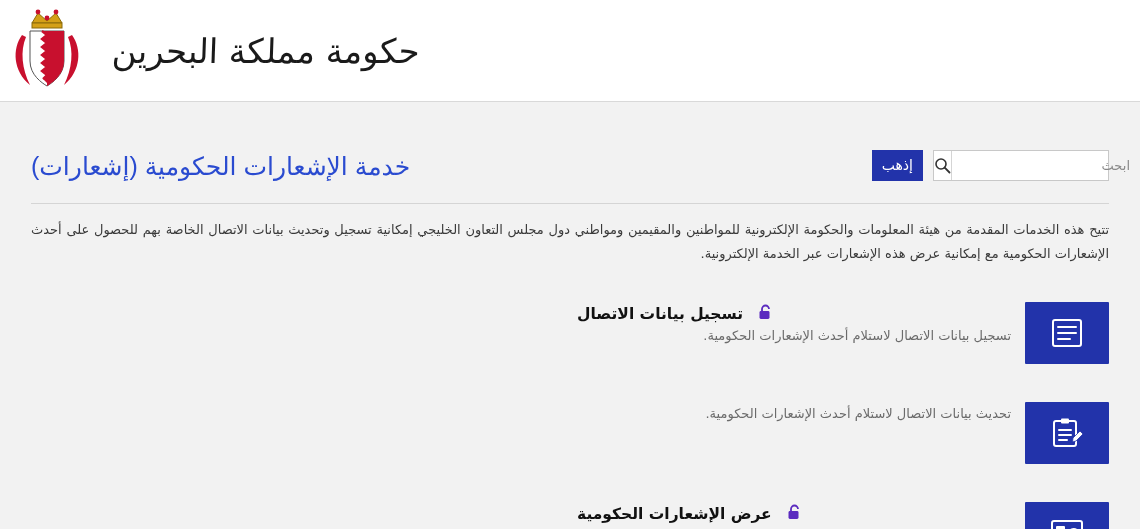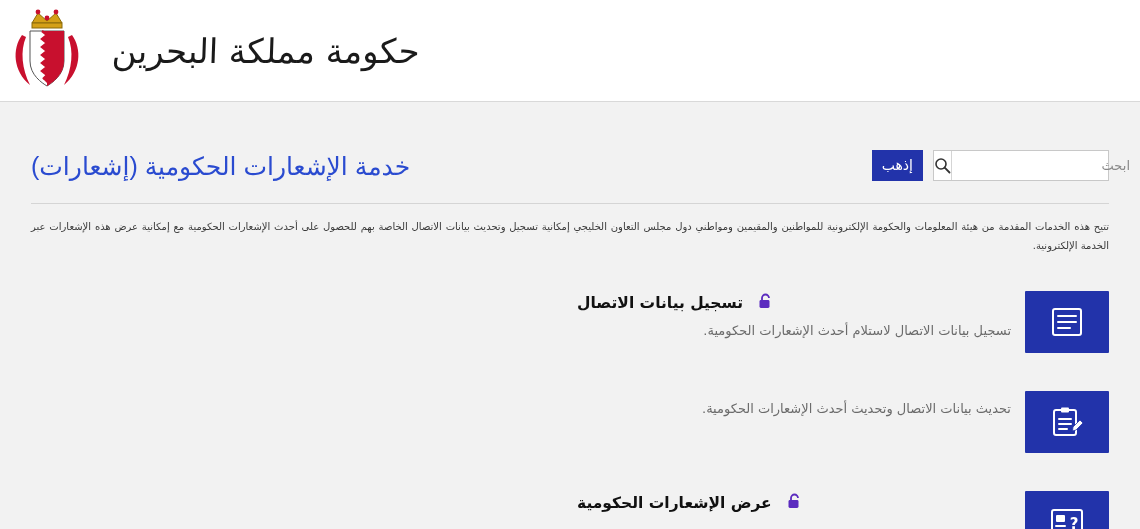--- a/index.html
+++ b/index.html
@@ -138,21 +138,21 @@
     font-family: Liberation Sans, sans-serif;
   }
 
   .divider {
     border: none;
     border-top: 1px solid #d5d5d5;
     margin: 22px 0 0 0;
   }
 
   .intro {
-    font-size: 10px;
+    font-size: 13px;
     color: #3a3a3a;
     line-height: 1.85;
     text-align: justify;
     margin: 14px 0 0 0;
     padding: 0;
   }
 
   
   .cards {
     margin-top: 36px;
@@ -194,21 +194,21 @@
     font-size: 15.5px;
     color: #111111;
     font-weight: bold;
     line-height: 1.4;
     cursor: pointer;
   }
   .card-desc {
     font-size: 13px;
     color: #6b6b6b;
     line-height: 1.6;
-    margin-top: 6px;
+    margin-top: 0;
   }
   .lock-icon { flex: 0 0 auto; display: block; }
 </style>
 </head>
 <body>
 
 <div class="header">
 
   <div class="crest">
     <svg width="78" height="92" viewBox="0 0 78 92" xmlns="http://www.w3.org/2000/svg">
@@ -287,21 +287,21 @@
           <svg width="38" height="32" viewBox="0 0 38 32" xmlns="http://www.w3.org/2000/svg">
             <rect x="6" y="4" width="22" height="25" rx="2" fill="none" stroke="#ffffff" stroke-width="2"></rect>
             <rect x="13" y="1.5" width="8" height="5" rx="1" fill="#ffffff"></rect>
             <line x1="11" y1="13" x2="23" y2="13" stroke="#ffffff" stroke-width="2" stroke-linecap="round"></line>
             <line x1="11" y1="18" x2="23" y2="18" stroke="#ffffff" stroke-width="2" stroke-linecap="round"></line>
             <line x1="11" y1="23" x2="19" y2="23" stroke="#ffffff" stroke-width="2" stroke-linecap="round"></line>
             <path d="M25 21 L32 14 L35 17 L28 24 L24.5 25 Z" fill="#ffffff" stroke="#2233aa" stroke-width="0.8"></path>
           </svg>
         </div>
         <div class="card-text">
-          <div class="card-desc">تحديث بيانات الاتصال وتحديث أحدث الإشعارات الحكومية.</div>
+          <div class="card-desc">تحديث بيانات الاتصال لاستلام أحدث الإشعارات الحكومية.</div>
         </div>
       </div>
 
       <div class="card">
         <div class="card-icon">
           <svg width="38" height="32" viewBox="0 0 38 32" xmlns="http://www.w3.org/2000/svg">
             <rect x="4" y="4" width="30" height="24" rx="2" fill="none" stroke="#ffffff" stroke-width="2"></rect>
             <rect x="8" y="9" width="9" height="7" rx="1" fill="#ffffff"></rect>
             <line x1="8" y1="20" x2="17" y2="20" stroke="#ffffff" stroke-width="2" stroke-linecap="round"></line>
             <line x1="8" y1="24" x2="14" y2="24" stroke="#ffffff" stroke-width="2" stroke-linecap="round"></line>

